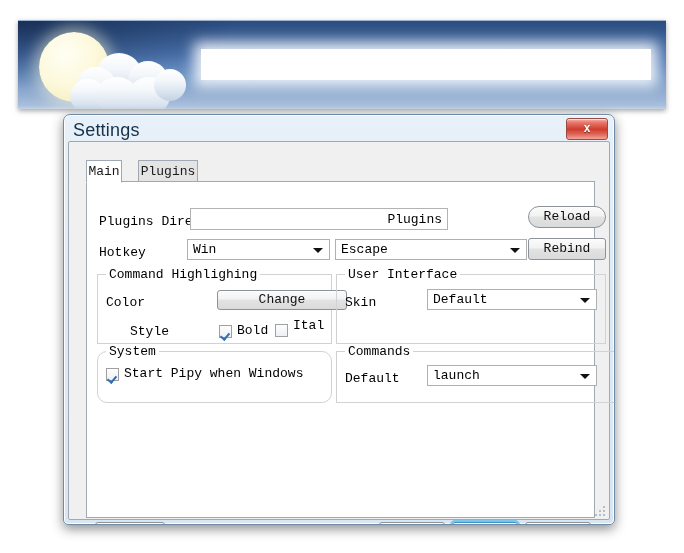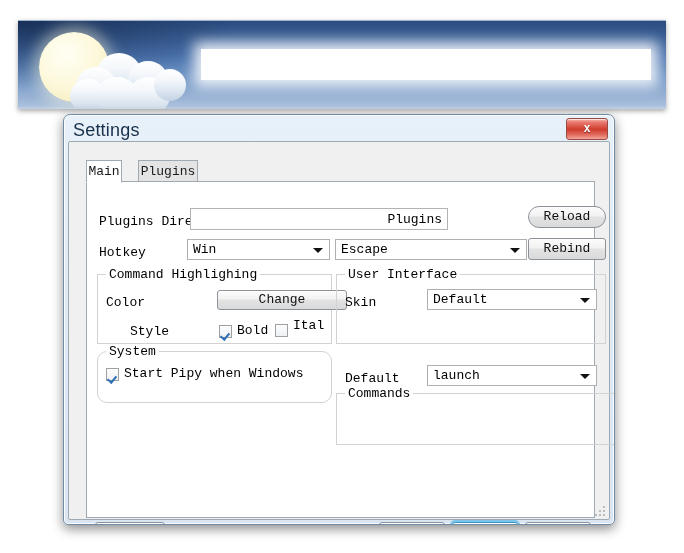--- a/index.html
+++ b/index.html
@@ -257,21 +257,21 @@
       </div>
 
       <div class="group" style="left:10px;top:169px;width:235px;height:52px;border-radius:10px;">
         <span class="gtitle">System</span>
       </div>
       <div class="cbwrap" style="left:19px;top:186px;">
         <span class="cbbox on"></span>
         <span class="cbtext">Start Pipy when Windows</span>
       </div>
 
-      <div class="group" style="left:249px;top:169px;width:286px;height:52px;margin-top:42px;">
+      <div class="group" style="left:249px;top:169px;width:286px;height:52px;">
         <span class="gtitle">Commands</span>
       </div>
       <div class="lbl" style="left:258px;top:189px;">Default</div>
       <div class="combo" style="left:340px;top:183px;width:170px;height:21px;">
         <span class="ctext">launch</span>
         <span class="arw"></span>
       </div>
 
     </div>
 

